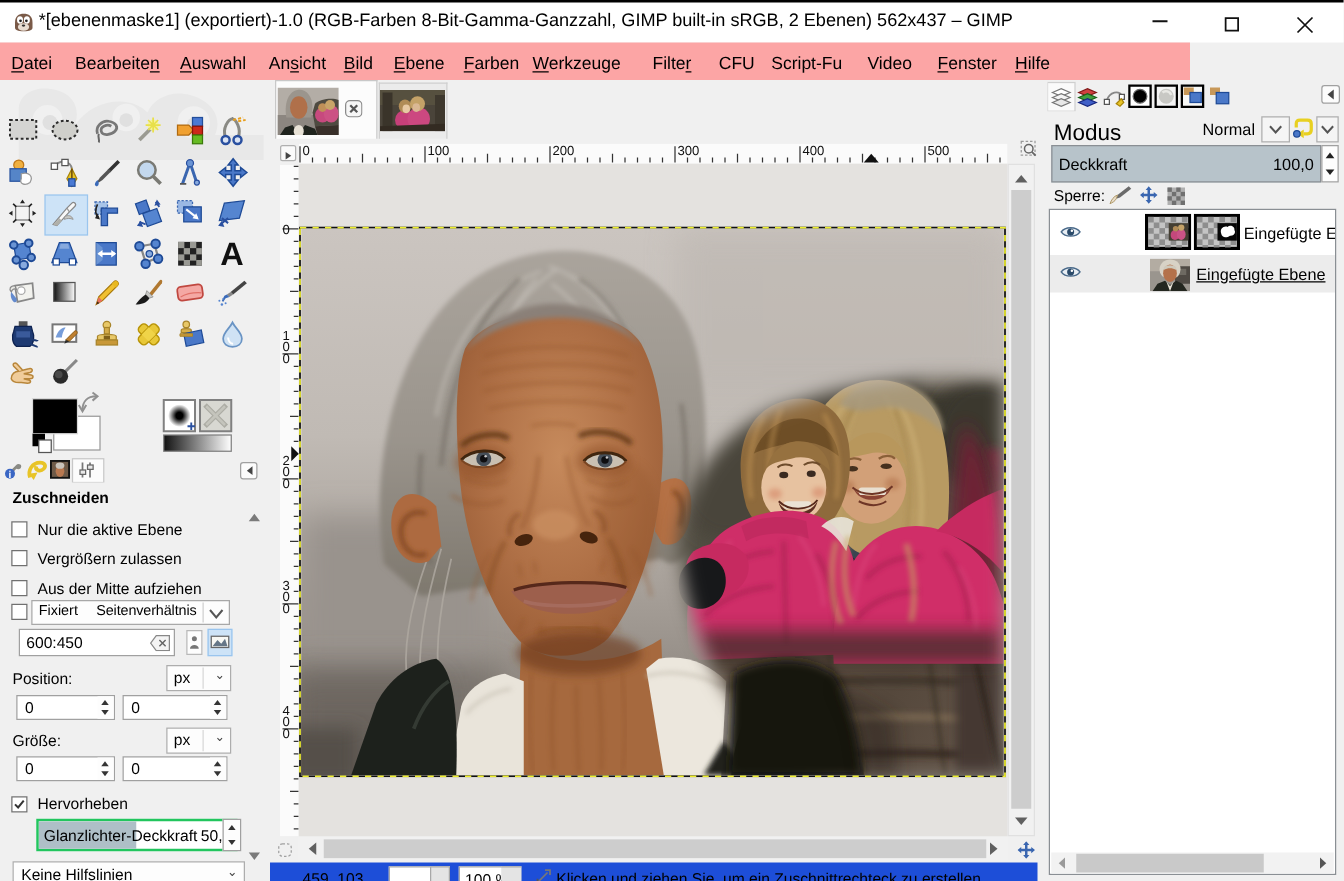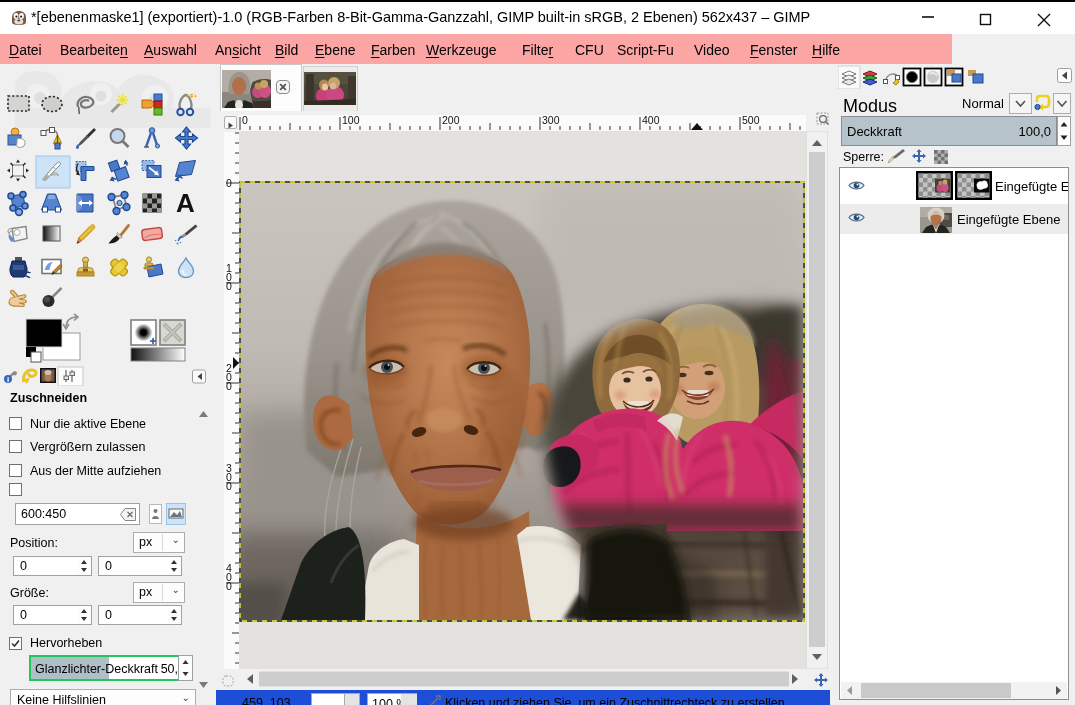--- a/index.html
+++ b/index.html
@@ -372,20 +372,28 @@
 
 <div class="abs" id="tool-options" style="left:0;top:386px;width:211px;height:319px;font-size:12.5px;color:#000;">
 <div class="abs" style="left:10px;top:5px;font-weight:bold;">Zuschneiden</div>
 <div class="cb" style="left:9px;top:31px;"></div>
     <div class="abs" style="left:30px;top:31px;">Nur die aktive Ebene</div>
 <div class="cb" style="left:9px;top:54px;"></div>
     <div class="abs" style="left:30px;top:54px;">Vergrößern zulassen</div>
 <div class="cb" style="left:9px;top:78px;"></div>
     <div class="abs" style="left:30px;top:78px;">Aus der Mitte aufziehen</div>
 <div class="cb" style="left:9px;top:97px;"></div>
+<div class="abs" style="left:25px;top:94px;width:159px;height:20px;background:#fdfdfd;border:1px solid #a8a8a8;">
+  <span style="position:absolute;left:5px;top:2px;font-size:11.5px;">Fixiert</span>
+  <span style="position:absolute;left:51px;top:2px;font-size:11.5px;letter-spacing:-0.1px;">Seitenverhältnis</span>
+  <span style="position:absolute;right:20px;top:1px;height:16px;border-left:1px solid #d0d0d0;"></span>
+  <svg style="position:absolute;right:3px;top:5px;" width="14" height="10" viewBox="0 0 14 10">
+        <path d="M2,2 L7,8 L12,2" fill="none" stroke="#555" stroke-width="1.6"></path>
+      </svg>
+</div>
 <div class="abs" style="left:15px;top:117px;width:125px;height:22px;background:#fff;border:1px solid #a0a0a0;text-align:right;">
   <span style="position:absolute;left:5px;top:3px;">600:450</span>
   <svg style="position:absolute;right:3px;top:4px;" width="16" height="13" viewBox="0 0 16 13">
         <path d="M5,0.5 L15.5,0.5 L15.5,12.5 L5,12.5 L0.5,6.5 Z" fill="#f4f4f4" stroke="#888"></path>
         <path d="M7.5,4 L12.5,9 M12.5,4 L7.5,9" stroke="#666" stroke-width="1.2"></path>
       </svg>
 </div>
 <div class="abs" style="left:149px;top:118px;width:13px;height:20px;background:#fdfdfd;border:1px solid #b8b8b8;"><svg width="11" height="18" viewBox="0 0 11 18">
         <circle cx="5.5" cy="6" r="2" fill="#777"></circle>
         <path d="M2,14 C2,10 9,10 9,14 Z" fill="#777"></path>
@@ -1012,21 +1020,21 @@
     <rect width="32" height="26" fill="#9a958e"></rect>
     <rect x="0" y="0" width="32" height="10" fill="#b3aca2"></rect>
     <rect x="20" y="6" width="12" height="14" fill="#4f4a44"></rect>
     <rect x="22" y="8" width="7" height="5" fill="#6e6a62"></rect>
     <path d="M8,11 C6,4 12,0.5 16,0.5 C21,0.5 26,4 24,11 C23,14 21,16 16,16 C12,16 9,14 8,11 Z" fill="#d8d2c6"></path>
     <ellipse cx="16" cy="11.5" rx="5.5" ry="7" fill="#b4714a"></ellipse>
     <path d="M11,7 C12,4.5 20,4.5 21,7 L21,9 C18,7 14,7 11,9 Z" fill="#cfc9bc"></path>
     <path d="M2,26 L6,20 L12,17.5 L16,21 L21,17.5 L26,20 L30,26 Z" fill="#23261f"></path>
     <path d="M13,18 L16,22 L19,18 L16,26 Z" fill="#e8e2d6"></path>
   </svg>
-  <div class="abs" style="left:117px;top:44px;font-size:13px;color:#000;white-space:nowrap;">Eingefügte Ebene</div>
+  <div class="abs" style="left:117px;top:44px;font-size:13px;color:#000;white-space:nowrap;text-decoration:underline;">Eingefügte Ebene</div>
 
   <div class="abs" style="left:1px;top:514px;width:226px;height:17px;background:#f2f2f2;">
     <svg width="226" height="17" viewBox="0 0 226 17">
       <path d="M6,8.5 L11,4 L11,13 Z" fill="#9a9a9a"></path>
       <rect x="20" y="1" width="150" height="15" fill="#c9c9c9"></rect>
       <path d="M220,8.5 L215,4 L215,13 Z" fill="#555"></path>
     </svg>
   </div>
 </div>
 

